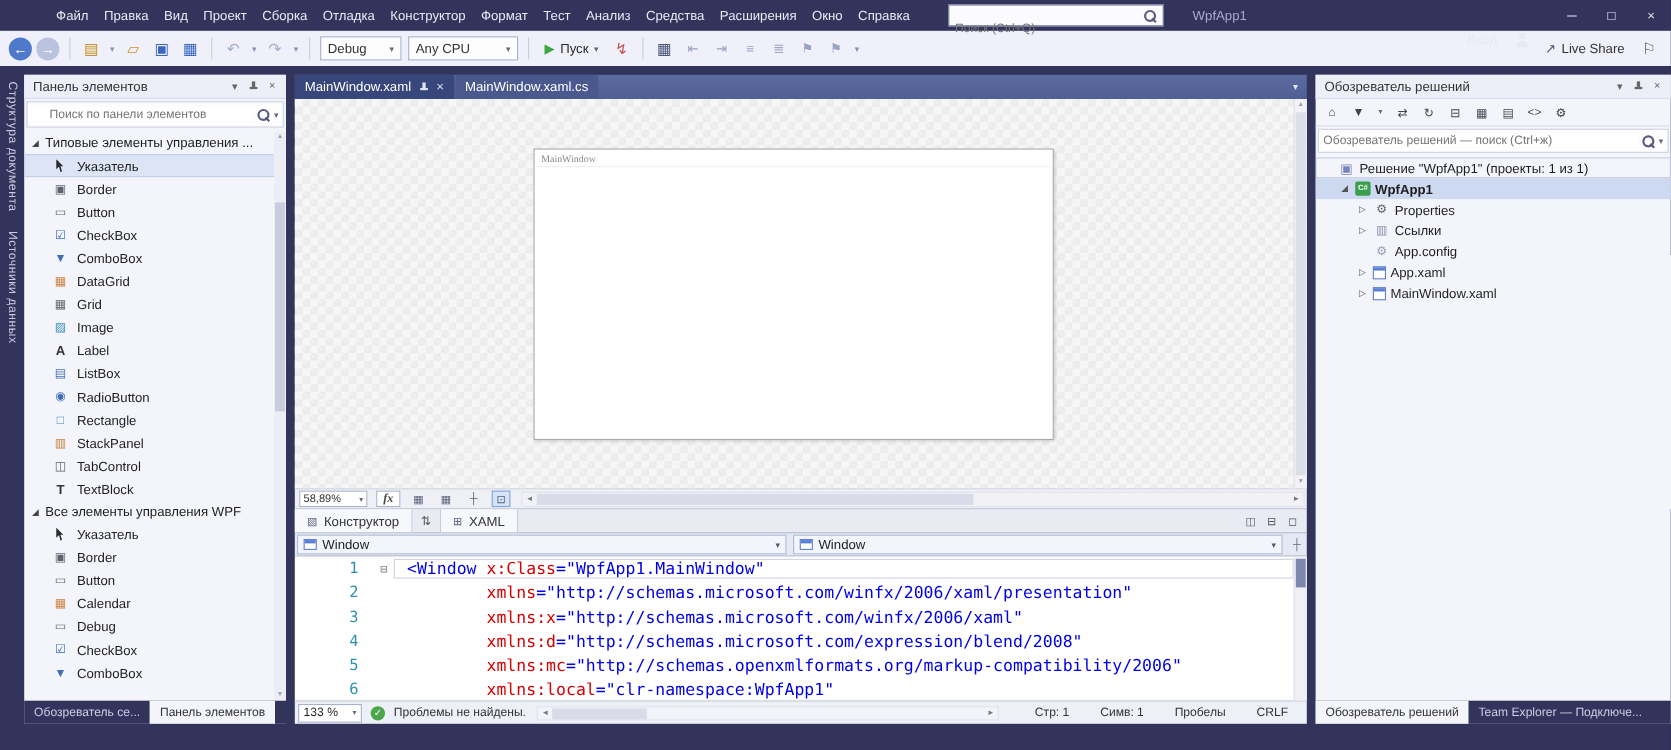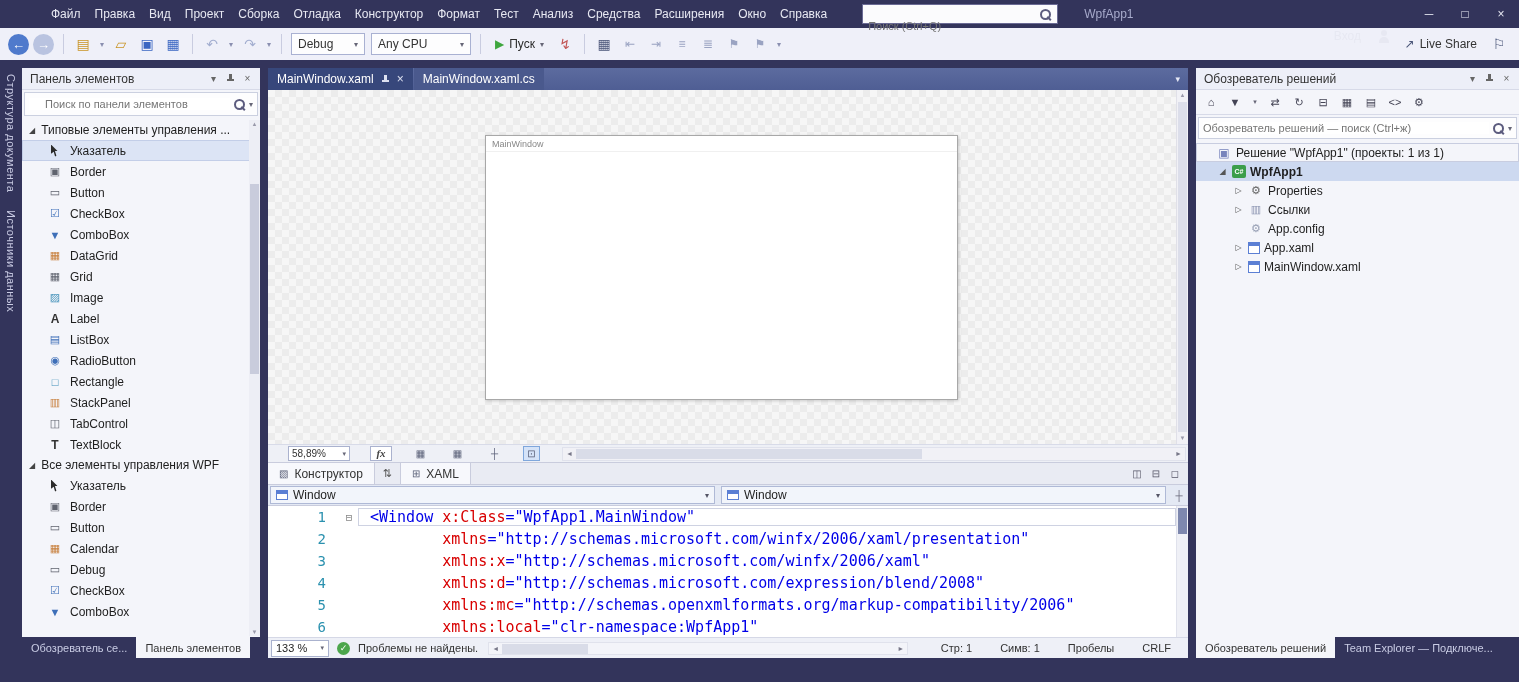--- a/index.html
+++ b/index.html
@@ -84,28 +84,28 @@
   .doc-tabbar{height:22px;display:flex;background:linear-gradient(var(--tabstrip-hi),var(--tabstrip-lo));align-items:stretch;flex:none;}
   .doc-tab{display:flex;align-items:center;gap:7px;padding:0 9px;color:#fff;background:var(--inactive-tab);margin-right:1px;white-space:nowrap;}
   .doc-tab.active{background:var(--active-tab);}
   .doc-tab .tab-pin{color:#dde1f0;display:flex;align-items:center;}
   .doc-tab .tab-close{font-size:12px;color:#dde1f0;}
   .tabbar-right{margin-left:auto;display:flex;align-items:center;padding-right:8px;color:#e6e8f5;gap:10px;font-size:9px;}
 
   .designer{flex:1;position:relative;background-color:#f6f6f6;overflow:hidden;
     background-image:linear-gradient(45deg,#ececec 25%,transparent 25%,transparent 75%,#ececec 75%),
                      linear-gradient(45deg,#ececec 25%,transparent 25%,transparent 75%,#ececec 75%);
-    background-size:14px 14px;background-position:0 0,7px 7px;}
+    background-size:14px 14px;background-position:0 0,7px 7px;font-family:Liberation Serif, serif;}
   .preview{position:absolute;left:217px;top:45px;width:473px;height:265px;background:#fff;border:1px solid #a8a8a8;box-shadow:1px 1px 3px rgba(0,0,0,.18);}
   .preview-title{font-size:9px;color:#888;padding:3px 0 0 6px;border-bottom:1px solid #f0f0f0;height:16px;}
   .v-scroll{position:absolute;top:0;right:0;bottom:0;width:12px;background:#f1f1f6;border-left:1px solid #e0e0e8;font-size:6px;color:#99a;}
   .v-scroll .arr{display:block;text-align:center;height:11px;line-height:11px;}
   .v-scroll .vthumb{position:absolute;top:12px;left:1px;width:9px;bottom:12px;background:#dcdeea;}
 
-  .designer-bar{height:18px;background:#eef0f6;display:flex;align-items:center;border-top:1px solid #d8dbe8;padding-left:20px;gap:20px;flex:none;}
+  .designer-bar{height:18px;background:#eef0f6;display:flex;align-items:center;border-top:1px solid #d8dbe8;padding-left:4px;gap:8px;flex:none;}
   .zoom-combo{width:62px;height:15px;background:#fff;border:1px solid #aab2ce;display:flex;align-items:center;justify-content:space-between;padding:0 3px;font-size:10px;color:#333;flex:none;}
   .zoom-combo .dd{font-size:7px;color:#667;}
   .fx-btn{font:italic bold 11px "Liberation Serif",serif;color:#444;width:22px;height:15px;text-align:center;background:#fff;border:1px solid #aab2ce;flex:none;}
   .db-ico{width:17px;height:15px;display:flex;align-items:center;justify-content:center;font-size:10px;color:#5a6078;border:1px solid transparent;flex:none;}
   .db-ico.on{background:#d5e3f8;border-color:#7fa7dc;}
   .hscroll{flex:1;height:14px;margin:0 2px;background:#f1f1f6;border:1px solid #e0e2ec;display:flex;align-items:center;min-width:0;}
   .hscroll .arr{width:13px;font-size:7px;color:#778;text-align:center;flex:none;}
   .hscroll .track{flex:1;position:relative;height:100%;}
   .hscroll .hthumb{position:absolute;left:0;top:1px;height:10px;width:58%;background:#d9dce8;}
 

